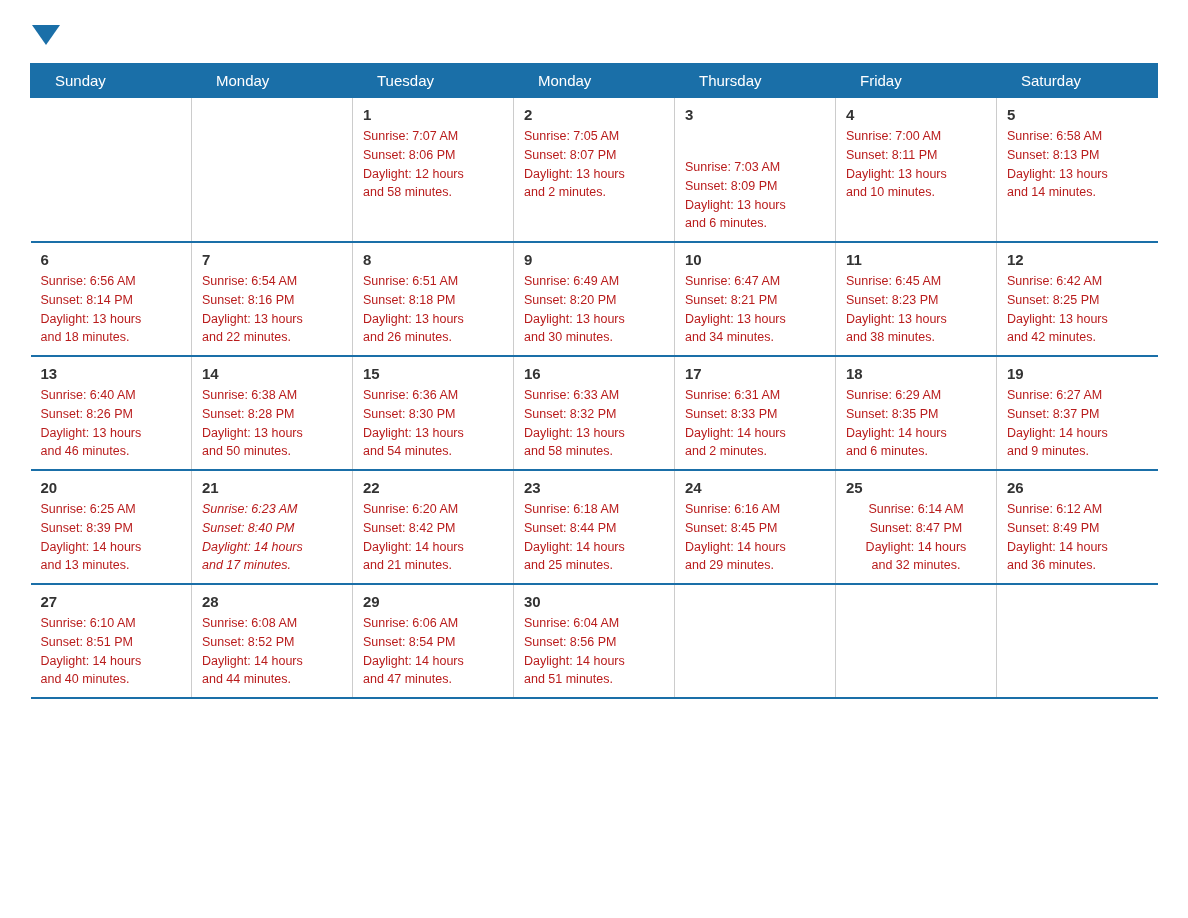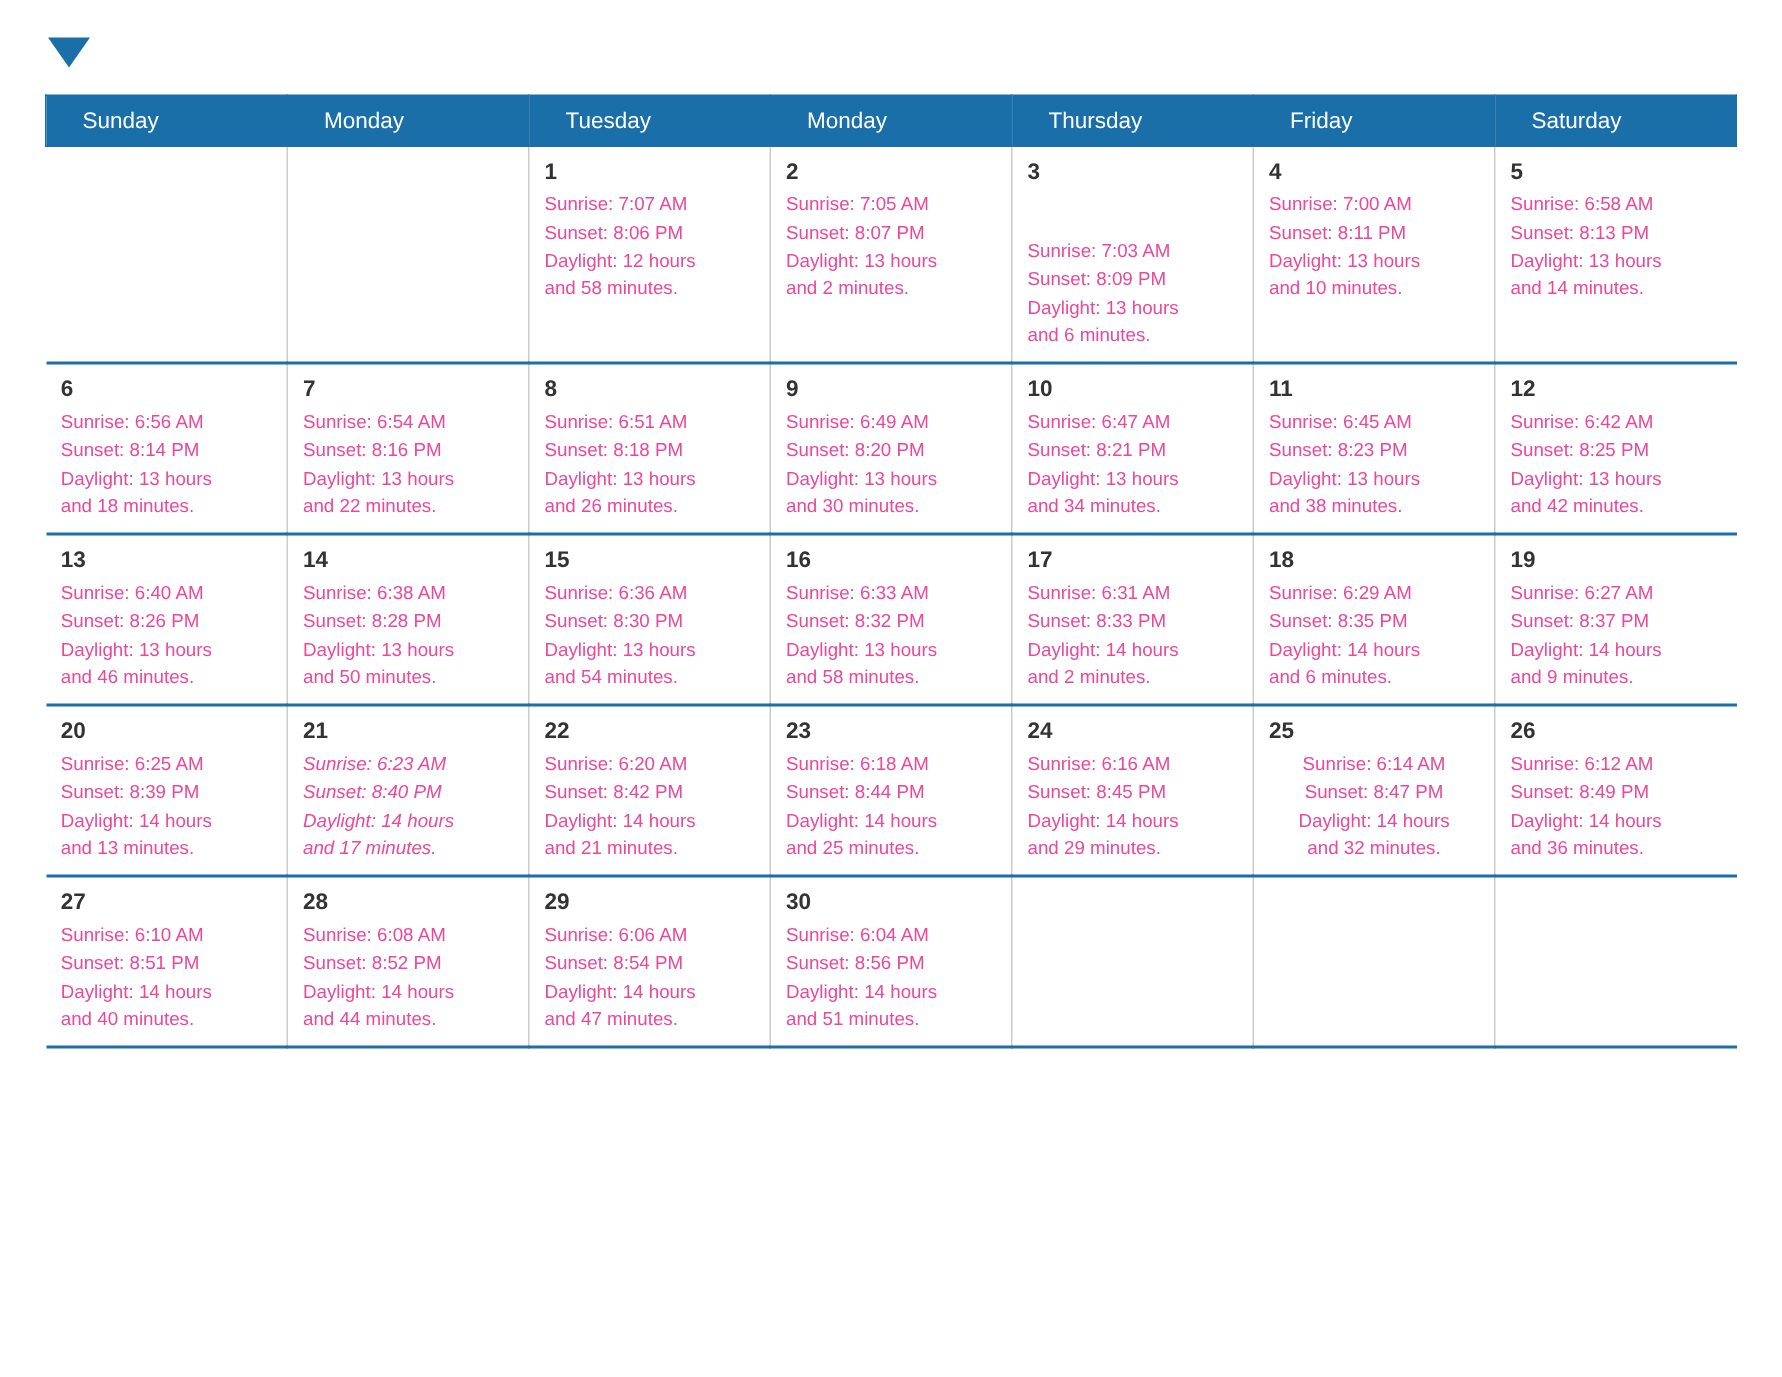--- a/index.html
+++ b/index.html
@@ -95,21 +95,21 @@
       border-right: none;
     }
     .day-number {
       font-size: 15px;
       font-weight: bold;
       color: #333;
       margin-bottom: 4px;
       display: block;
     }
     .day-info {
-      color: #ec4899;
+      color: #b91c1c;
       font-size: 12.5px;
       line-height: 1.5;
     }
     .empty-cell {
       background: #fff;
     }
   </style>
 </head>
 <body>
 

